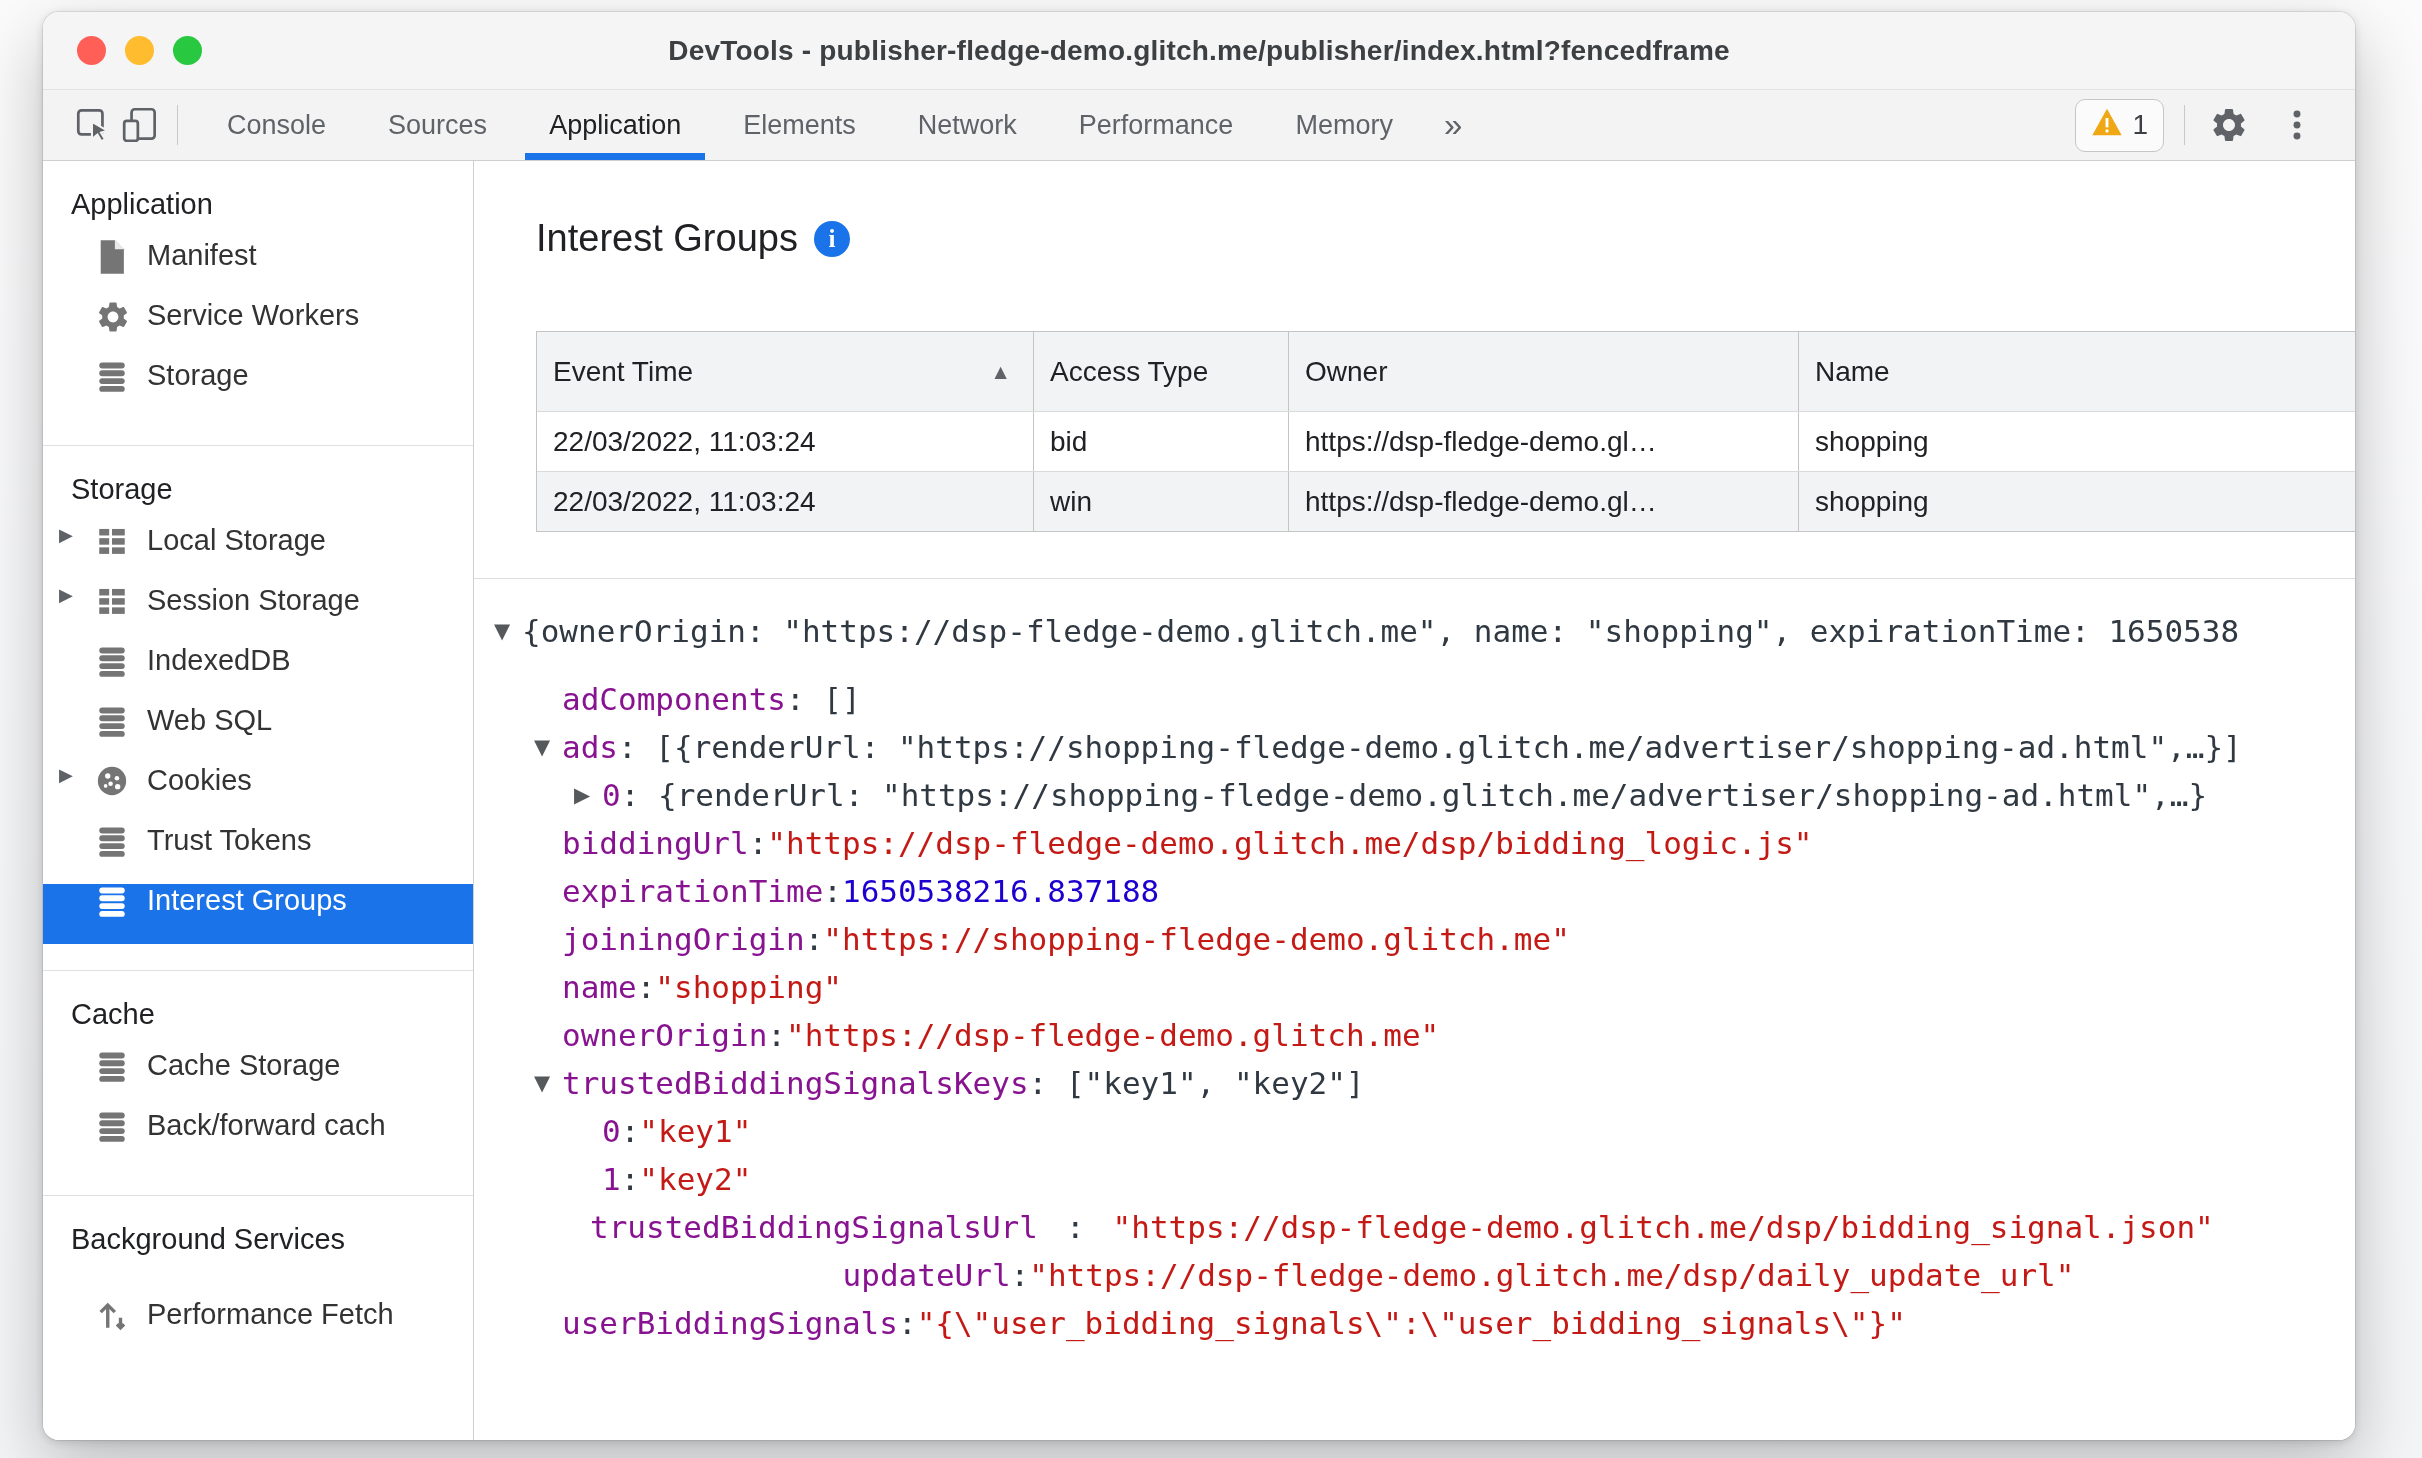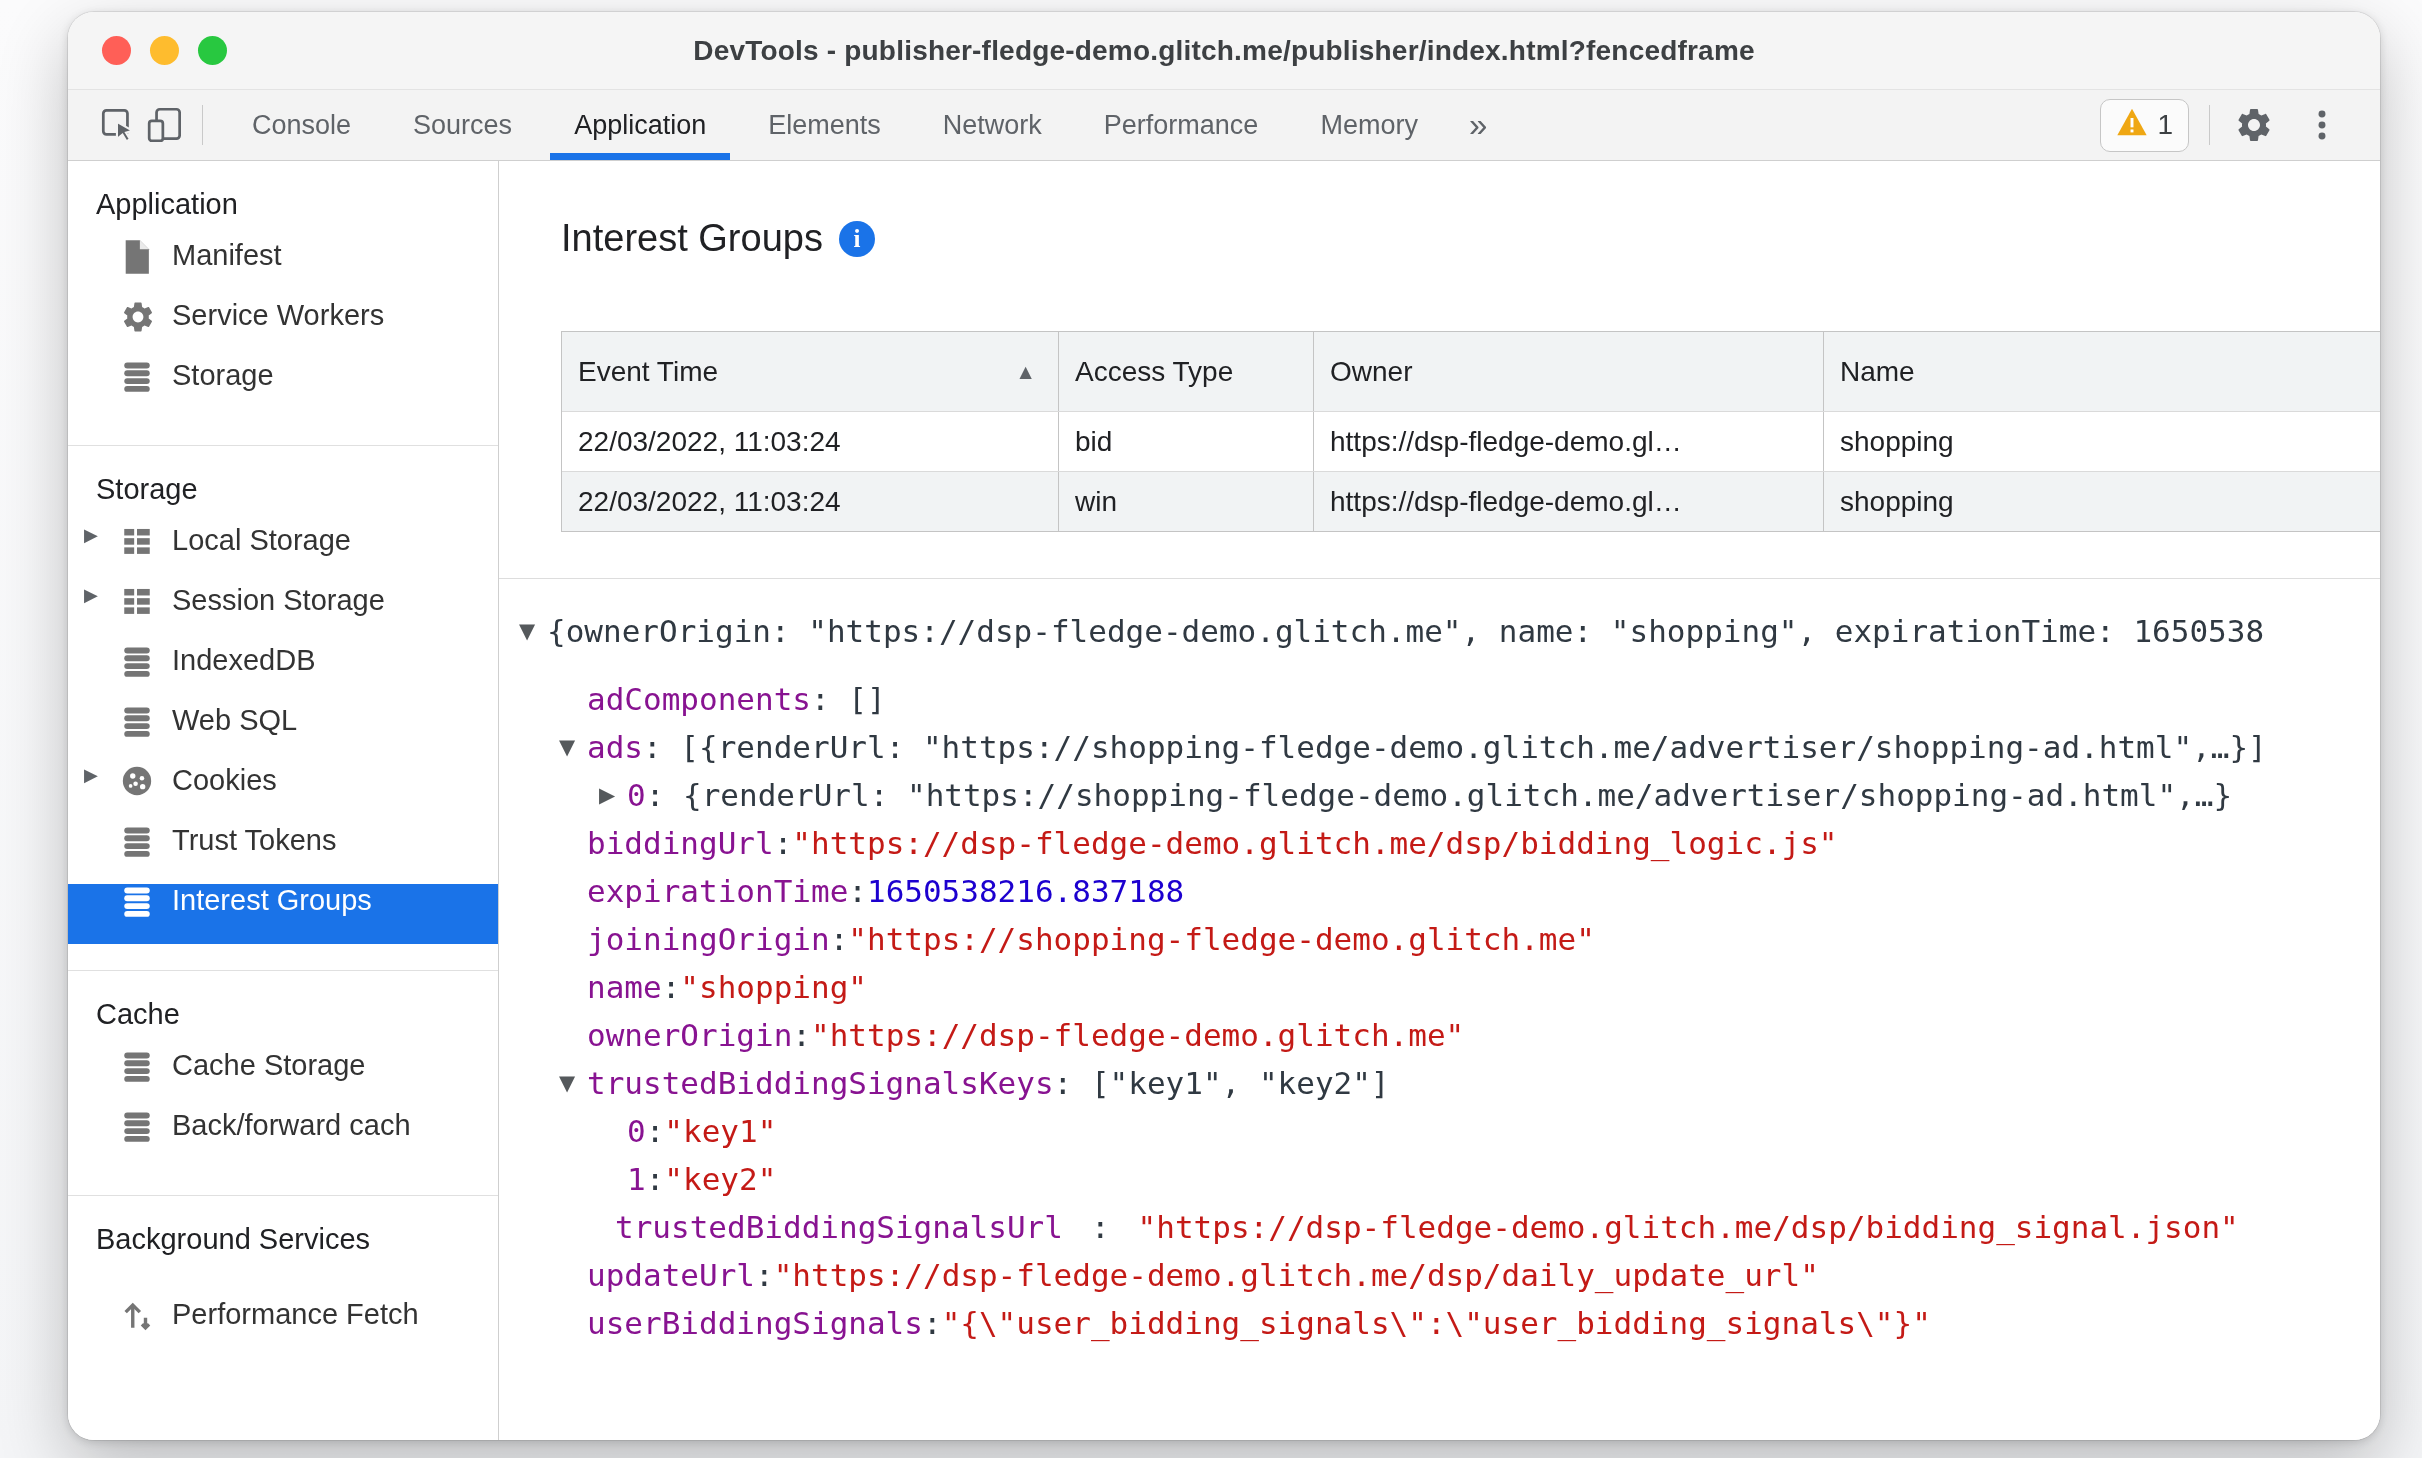--- a/index.html
+++ b/index.html
@@ -8,22 +8,22 @@
     --chrome-bg:#f3f3f3; --border:#cfcfcf; --ui-gray:#5f6368;
   }
   *{box-sizing:border-box; margin:0; padding:0;}
   html,body{width:2422px; height:1458px; overflow:hidden;}
   body{
     font-family:"Liberation Sans","DejaVu Sans",sans-serif;
     background:linear-gradient(180deg,#fbfbfc 0%,#f4f5f7 100%);
     color:#202124;
   }
   .window{
-    position:absolute; left:68px; top:12px; width:2312px; height:1428px;
-    background:#fff; border-radius:26px; overflow:hidden;
+    position:absolute; left:43px; top:12px; width:2312px; height:1428px;
+    background:#fff; border-radius:16px; overflow:hidden;
     box-shadow:0 26px 70px rgba(0,0,0,.24), 0 2px 10px rgba(0,0,0,.14), 0 0 0 1px rgba(0,0,0,.08);
     display:flex; flex-direction:column;
   }
   
   .titlebar{
     height:78px; flex:0 0 78px; background:#f5f5f5; border-bottom:1px solid #e3e3e3;
     display:flex; align-items:center; position:relative;
   }
   .lights{display:flex; gap:19px; padding-left:34px;}
   .light{width:29px; height:29px; border-radius:50%; display:inline-block;}
@@ -457,21 +457,21 @@
             <span class="seg seg-key">1</span>
             <span class="seg seg-plain">: </span>
             <span class="seg seg-str">"key2"</span>
           </div>
           <div class="tree-line" style="padding-left: 60px; gap: 28px;">
             <span class="tw-arrow"></span>
             <span class="seg seg-key">trustedBiddingSignalsUrl</span>
             <span class="seg seg-plain">: </span>
             <span class="seg seg-str">"https://dsp-fledge-demo.glitch.me/dsp/bidding_signal.json"</span>
           </div>
-          <div class="tree-line" style="padding-left: 60px;">
+          <div class="tree-line" style="padding-left: 60px; justify-content: center;">
             <span class="tw-arrow"></span>
             <span class="seg seg-key">updateUrl</span>
             <span class="seg seg-plain">: </span>
             <span class="seg seg-str">"https://dsp-fledge-demo.glitch.me/dsp/daily_update_url"</span>
           </div>
           <div class="tree-line" style="padding-left: 60px;">
             <span class="tw-arrow"></span>
             <span class="seg seg-key">userBiddingSignals</span>
             <span class="seg seg-plain">: </span>
             <span class="seg seg-str">"{\"user_bidding_signals\":\"user_bidding_signals\"}"</span>

